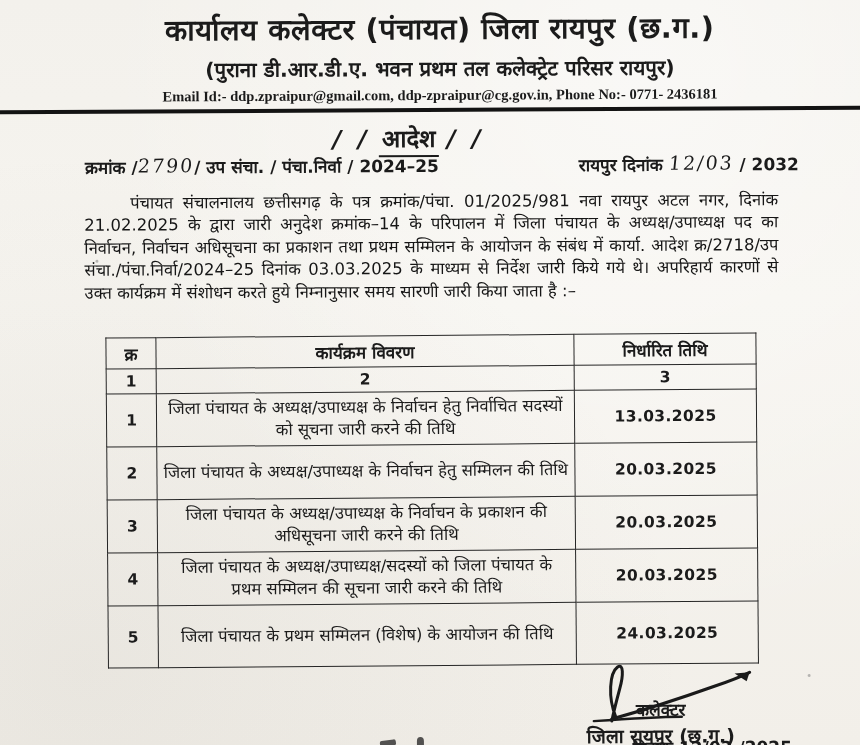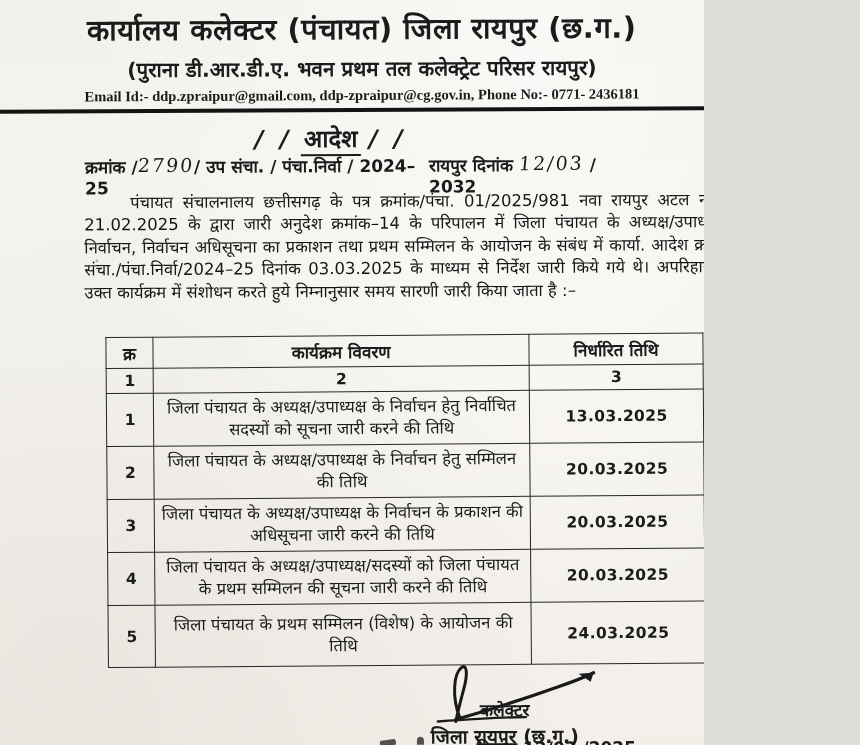--- a/index.html
+++ b/index.html
@@ -1,37 +1,37 @@
 <!DOCTYPE html>
 <html lang="hi"><head>
 <meta charset="utf-8">
 <style>
   html,body{margin:0;padding:0;background:#dfddd8;}
   .page{
     position:relative;
-    width:704px;height:745px;
+    width:860px;height:745px;
     overflow:hidden;
     background:
       radial-gradient(ellipse at 75% 10%, rgba(255,255,255,0.5), transparent 60%),
       radial-gradient(ellipse at 10% 90%, rgba(120,115,100,0.08), transparent 55%),
       linear-gradient(180deg,#f3f1ec 0%,#f6f4ef 40%,#f2efe9 100%);
     font-family:"DejaVu Sans", sans-serif;
     color:#1b1b1b;
   }
   .doc{position:absolute;inset:0;transform:rotate(-0.3deg);}
   
   .header{position:absolute;top:8px;left:85px;right:62px;text-align:center;}
   .title{font-size:29px;font-weight:bold;letter-spacing:0.5px;white-space:nowrap;}
   .subtitle{font-size:20.5px;font-weight:bold;margin-top:7px;white-space:nowrap;}
   .contact{font-size:14.5px;font-weight:bold;margin-top:5px;font-family:"Liberation Serif", serif;white-space:nowrap;}
   .rule{position:absolute;top:108px;left:-10px;right:-10px;height:4px;background:#131313;}
   
   .order-heading{position:absolute;top:121px;left:0;right:40px;text-align:center;font-size:24px;font-weight:bold;}
   .order-heading .slashes{font-style:italic;letter-spacing:4px;}
-  .order-heading .word{border-bottom:2.5px solid #1b1b1b;padding:0 3px 1px;}
+  .order-heading .word{border-bottom:2.5px solid #1b1b1b;padding:0 3px 1px;font-family:Liberation Mono, monospace;}
   .ref-line{position:absolute;top:154px;left:86px;right:60px;display:flex;justify-content:space-between;font-size:17px;font-weight:bold;}
   .hand{display:inline-block;font-family:"DejaVu Serif", serif;font-weight:normal;font-size:19px;letter-spacing:2px;transform:skewX(-6deg) translateY(-1px);}
   
   .body-para{position:absolute;top:191px;left:85px;width:694px;font-size:16.5px;line-height:22.4px;text-align:justify;text-indent:46px;color:#161616;}
   
   table.sched{position:absolute;top:335px;left:106px;border-collapse:collapse;table-layout:fixed;transform:rotate(-0.15deg);}
   table.sched td,table.sched th{border:1.7px solid #262626;padding:2px 6px;text-align:center;vertical-align:middle;}
   .col-sno{width:50px;}
   .col-desc{width:418px;}
   .col-date{width:182px;}

